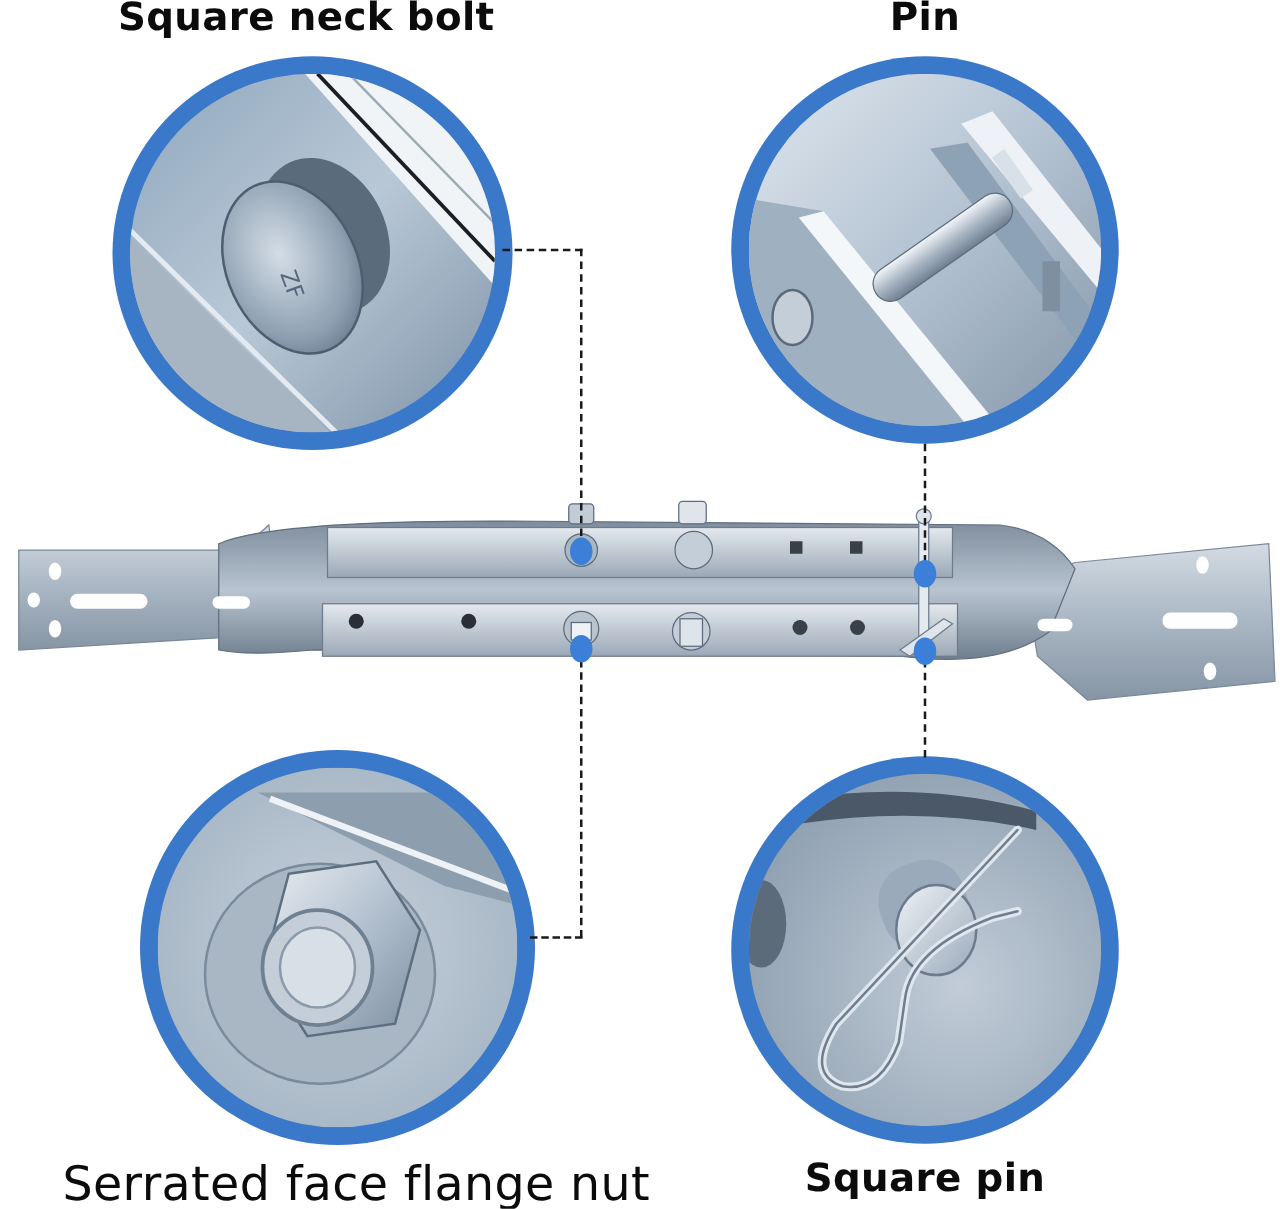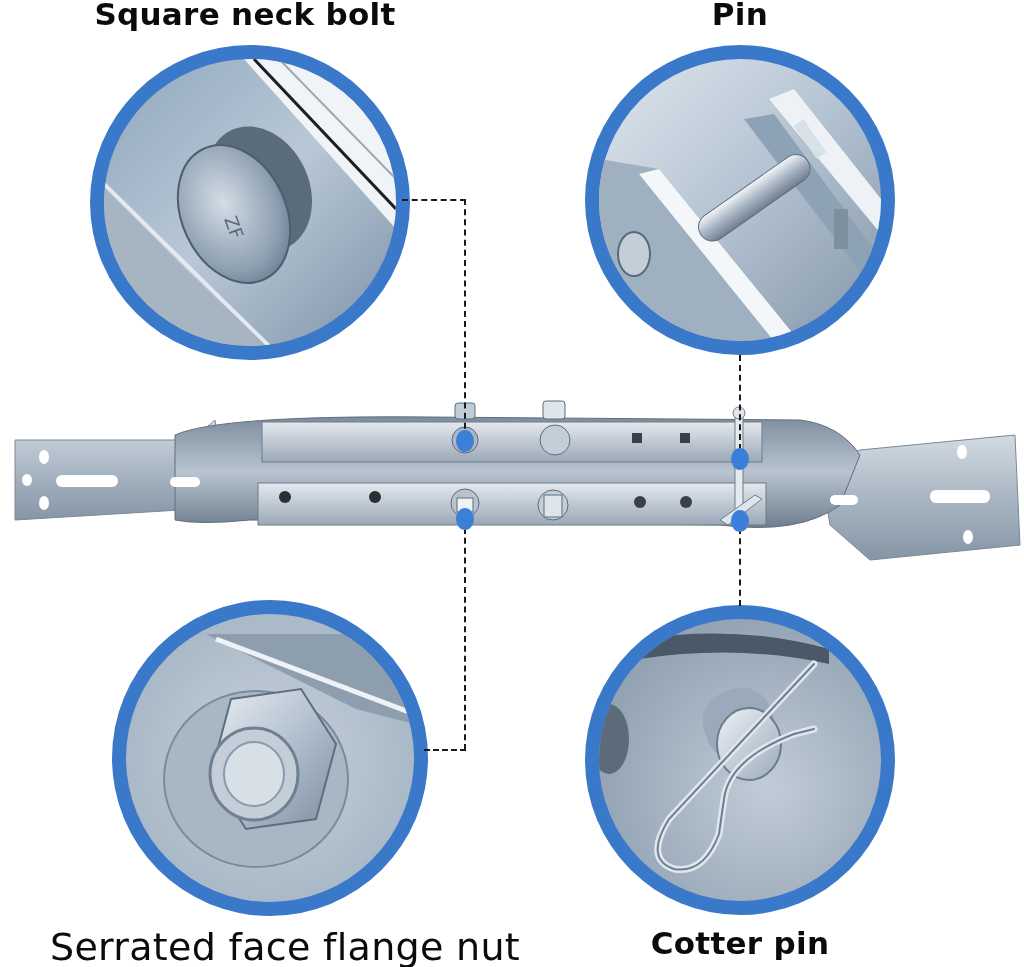--- a/index.html
+++ b/index.html
@@ -12,21 +12,21 @@
   .dash-v{position:absolute;border-left:2px dashed #1a1a1a;width:0;}
   .dot{position:absolute;width:18px;height:22px;border-radius:50%;background:#3b7fd8;}
   .bracket{position:absolute;left:0;top:395px;width:1024px;height:175px;}
 </style>
 </head>
 <body>
 
 <div class="label" style="left:80px;top:-4px;width:330px;">Square neck bolt</div>
 <div class="label" style="left:640px;top:-4px;width:200px;">Pin</div>
 <div class="label" style="left:50px;top:925px;width:400px;font-size:38px;font-weight:normal;">Serrated face flange nut</div>
-<div class="label" style="left:630px;top:925px;width:220px;">Cotter pin</div>
+<div class="label" style="left:630px;top:925px;width:220px;">Square pin</div>
 
 <div class="circle" style="left:90px;top:45px;width:320px;height:315px;background:#3a78c9;">
   <div class="inner" style="inset:14px;">
     <svg width="292" height="287" viewBox="0 0 292 287">
       <defs>
         <linearGradient id="tlbg" x1="0" y1="0" x2="1" y2="1">
           <stop offset="0" stop-color="#8fa7bd"></stop>
             <stop offset="0.5" stop-color="#b9c8d6"></stop>
             <stop offset="1" stop-color="#7e93a8"></stop>
         </linearGradient>

